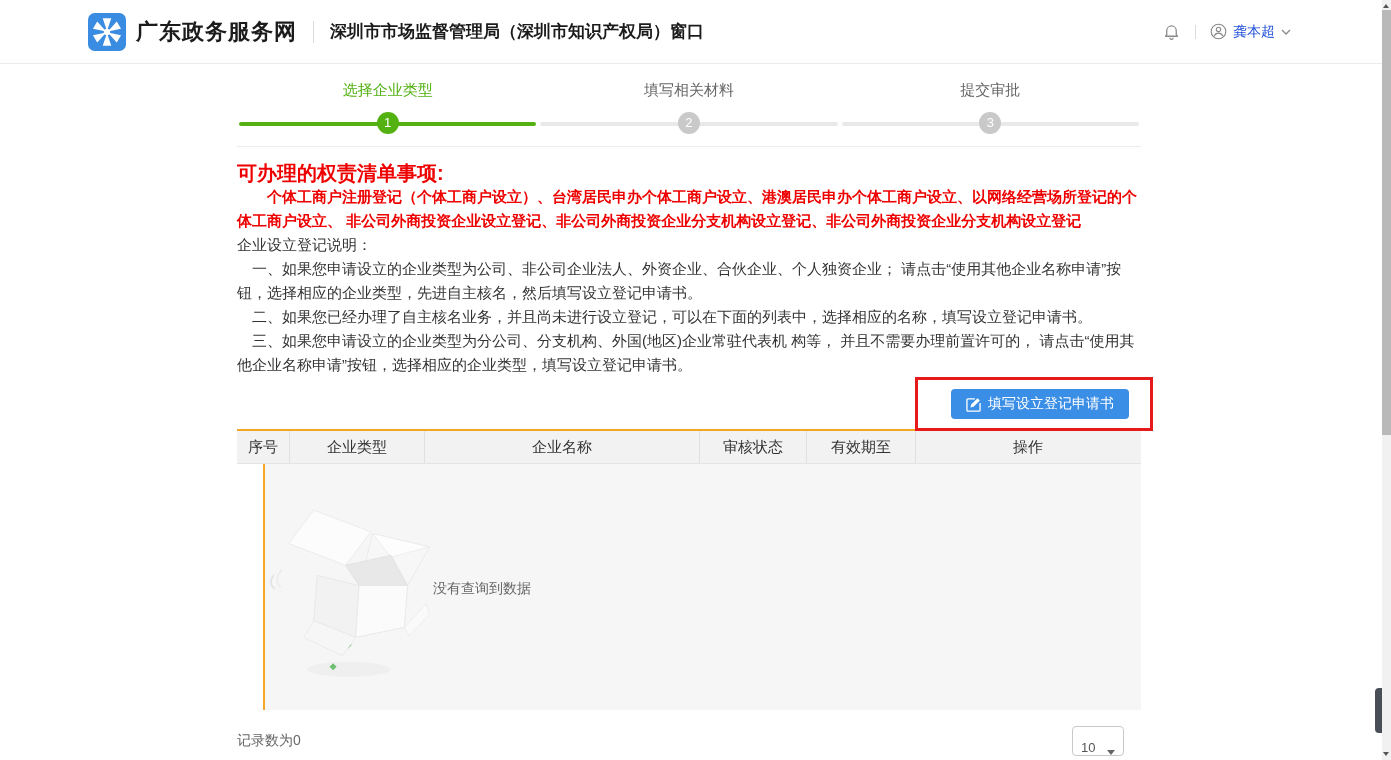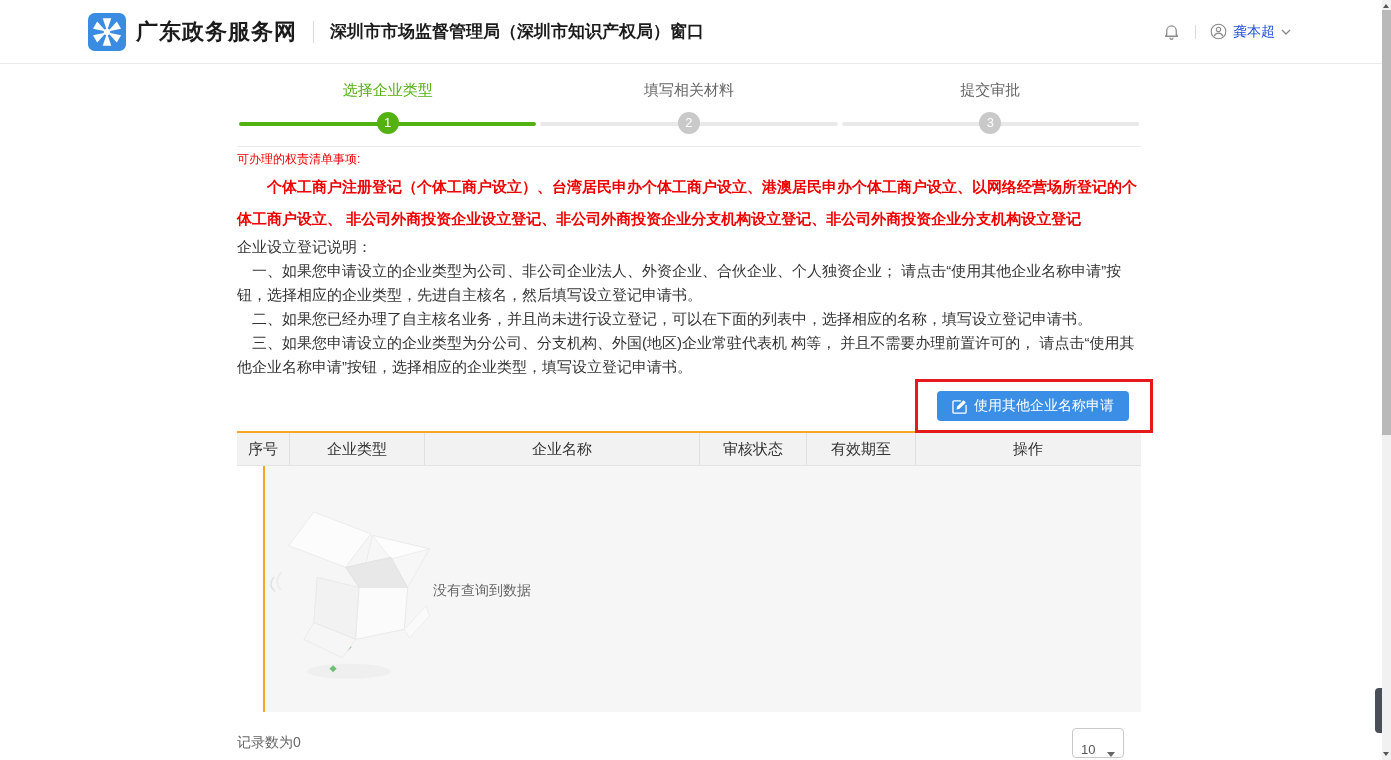--- a/index.html
+++ b/index.html
@@ -50,22 +50,22 @@
   .track-line { position: absolute; left: 2px; right: 2px; top: 10px; height: 4px; background: #e9e9e9; border-radius: 2px; }
   .step.active .track-line { background: #53b112; }
   .step-circle {
     position: relative; z-index: 1; width: 22px; height: 22px; margin: 1px auto 0;
     border-radius: 50%; background: #c9c9c9; color: #fff;
     font-size: 13px; line-height: 22px; text-align: center;
   }
   .step.active .step-circle { background: #53b112; }
 
   
-  .notice-title { font-size: 12px; line-height: 24px; font-weight: normal; color: #ee0000; }
-  .notice-text  { font-size: 15px; line-height: 32px; font-weight: bold; color: #ee0000; text-indent: 2em; }
+  .notice-title { margin-top: 14px; font-size: 20px; line-height: 24px; font-weight: bold; color: #ee0000; }
+  .notice-text  { font-size: 15px; line-height: 24px; font-weight: bold; color: #ee0000; text-indent: 2em; }
   .instr-title  { font-size: 15px; line-height: 24px; color: #333; }
   .instr-line   { font-size: 15px; line-height: 24px; color: #333; text-indent: 1em; }
 
   
   .action-row { position: relative; height: 52px; }
   .red-box {
     position: absolute; top: 0; right: -12px;
     width: 238px; height: 54px;
     border: 3px solid #e61a1a; z-index: 3;
   }
@@ -209,21 +209,21 @@
   <div class="instr-line">二、如果您已经办理了自主核名业务，并且尚未进行设立登记，可以在下面的列表中，选择相应的名称，填写设立登记申请书。</div>
   <div class="instr-line">三、如果您申请设立的企业类型为分公司、分支机构、外国(地区)企业常驻代表机 构等， 并且不需要办理前置许可的， 请点击“使用其他企业名称申请”按钮，选择相应的企业类型，填写设立登记申请书。</div>
 
   <div class="action-row">
     <div class="red-box"></div>
     <button class="apply-btn">
       <svg width="15" height="15" viewBox="0 0 16 16">
         <path d="M15 6.5V14a1 1 0 0 1-1 1H2a1 1 0 0 1-1-1V3a1 1 0 0 1 1-1h7.5" fill="none" stroke="#fff" stroke-width="1.4"></path>
         <path d="M12.3 1.2l2.5 2.5-6.8 6.8-3.2.7.7-3.2z" fill="#fff"></path>
       </svg>
-      <span>使用其他企业名称申请</span>
+      <span>填写设立登记申请书</span>
     </button>
   </div>
 
   <div class="table">
     <div class="thead">
       <div class="th c0">序号</div>
       <div class="th c2">企业类型</div>
       <div class="th c1">企业名称</div>
       <div class="th c3">审核状态</div>
       <div class="th c4">有效期至</div>

